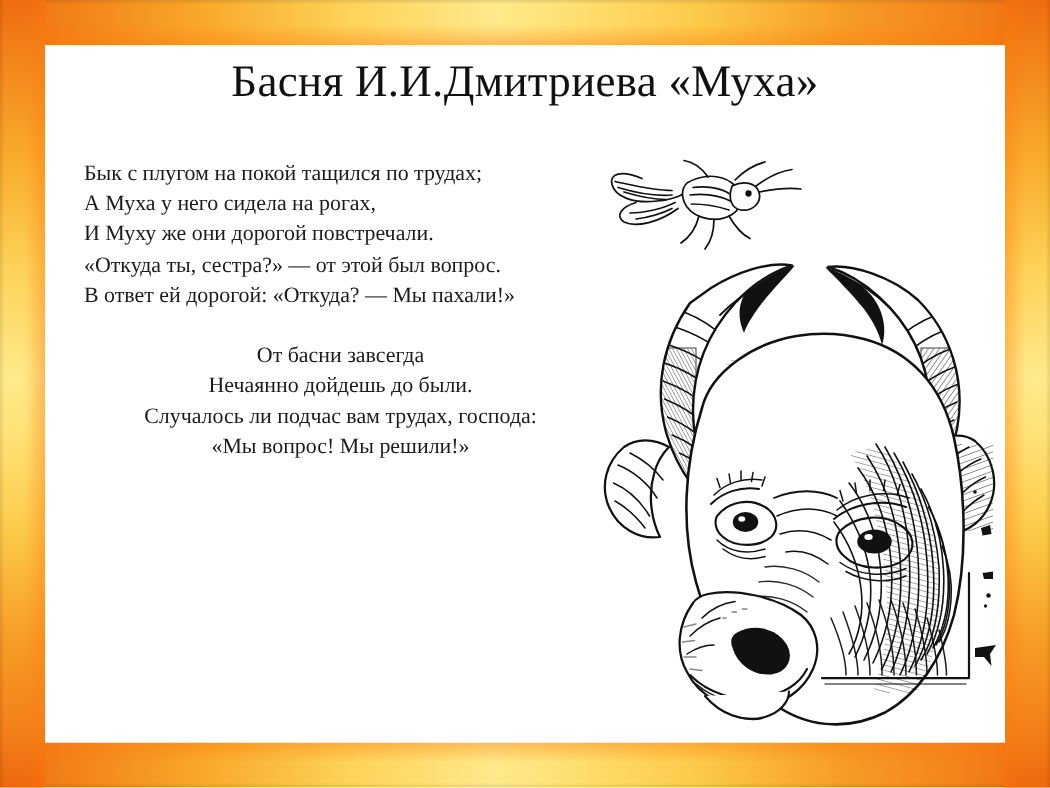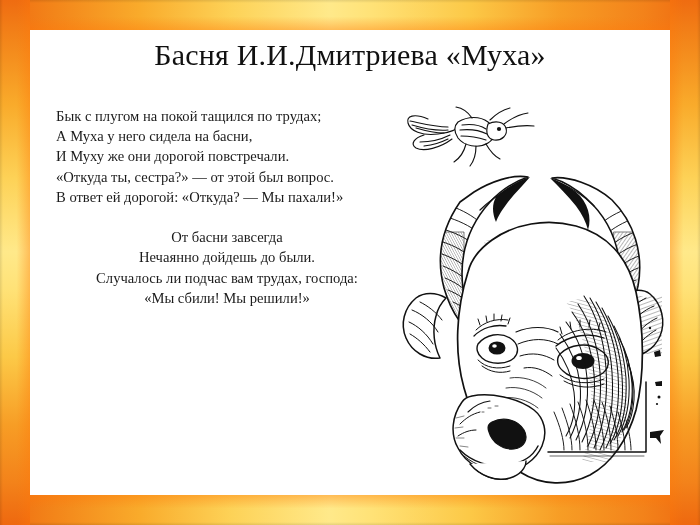--- a/index.html
+++ b/index.html
@@ -140,30 +140,30 @@
   <div class="frame-band band-left"></div>
   <div class="frame-band band-right"></div>
 
   <div id="canvas">
 
     <div id="title">Басня И.И.Дмитриева «Муха»</div>
 
     <div id="poem">
       <div class="stanza">
         <span class="line">Бык с плугом на покой тащился по трудах;</span>
-        <span class="line">А Муха у него сидела на басни,</span>
+        <span class="line">А Муха у него сидела на рогах,</span>
         <span class="line">И Муху же они дорогой повстречали.</span>
         <span class="line">«Откуда ты, сестра?» — от этой был вопрос.</span>
         <span class="line">В ответ ей дорогой: «Откуда? — Мы пахали!»</span>
       </div>
       <div class="stanza">
         <span class="line">От басни завсегда</span>
         <span class="line">Нечаянно дойдешь до были.</span>
         <span class="line">Случалось ли подчас вам трудах, господа:</span>
-        <span class="line">«Мы сбили! Мы решили!»</span>
+        <span class="line">«Мы вопрос! Мы решили!»</span>
       </div>
     </div>
 
     <div id="illus">
       <svg viewBox="0 0 272 410" xmlns="http://www.w3.org/2000/svg" aria-hidden="true">
         <defs>
 
           <pattern id="hatchA" width="3" height="3" patternUnits="userSpaceOnUse" patternTransform="rotate(35)">
             <line x1="0" y1="0" x2="0" y2="3" stroke="#111" stroke-width="1.1"></line>
           </pattern>

